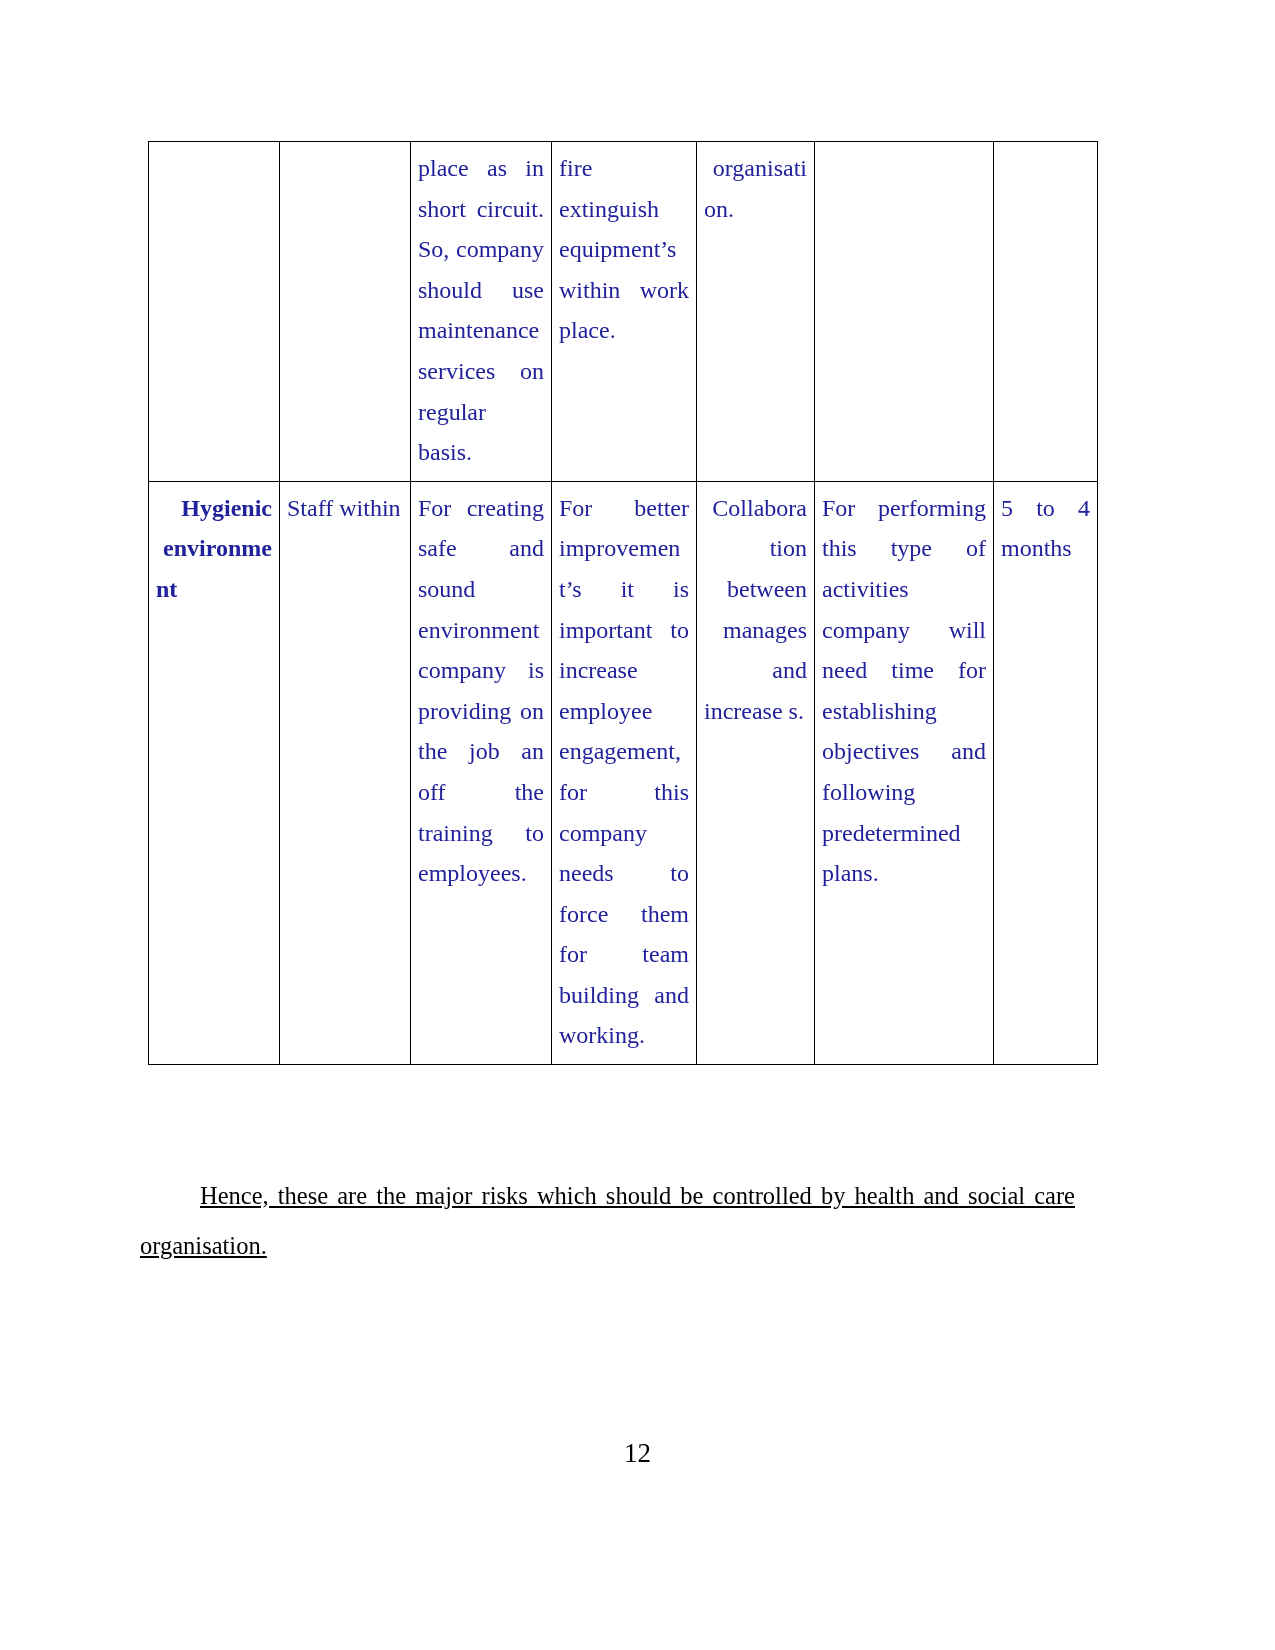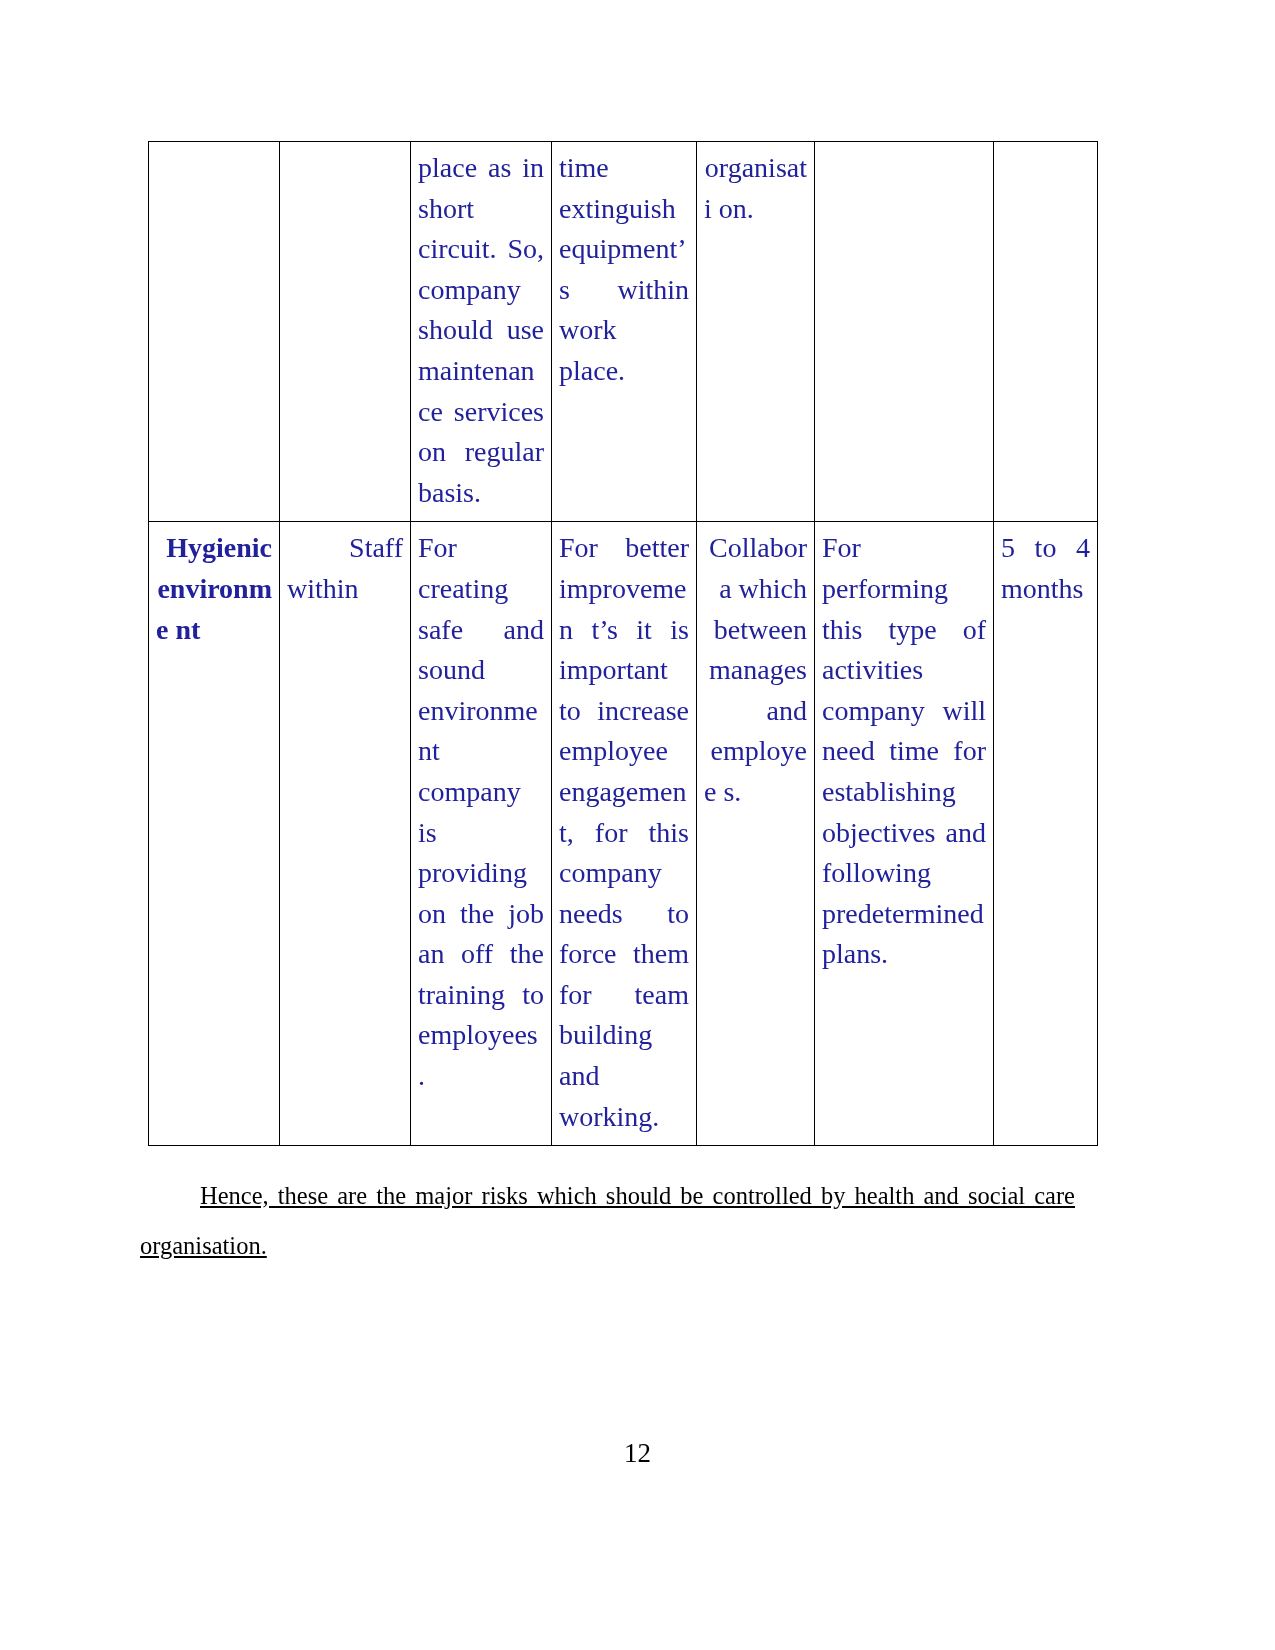--- a/index.html
+++ b/index.html
@@ -30,21 +30,21 @@
     top: 141px;
     width: 949px;
     border-collapse: collapse;
     table-layout: fixed;
   }
   .risk-table td {
     border: 1.4px solid #000000;
     vertical-align: top;
     padding: 6px 7px 8px 7px;
     color: #21219c;
-    font-size: 28px;
+    font-size: 24px;
     line-height: 40.6px;
     text-align: justify;
     text-justify: inter-word;
     word-break: break-word;
     hyphens: none;
   }
   
   .risk-table td .just {
     display: block;
     text-align: justify;
@@ -115,21 +115,21 @@
         <td class="bold-head">
             <span class="just"></span>
           </td>
         <td>
             <span class="just"></span>
           </td>
         <td>
             <span class="just">place as in short circuit. So, company should use maintenance services on regular basis.</span>
           </td>
         <td>
-            <span class="just">time extinguish equipment’s within work place.</span>
+            <span class="just">fire extinguish equipment’s within work place.</span>
           </td>
         <td>
             <span class="left">organisati on.</span>
           </td>
         <td>
             <span class="just"></span>
           </td>
         <td>
             <span class="just"></span>
           </td>
@@ -141,21 +141,21 @@
         <td>
             <span class="left">Staff within</span>
           </td>
         <td>
             <span class="just">For creating safe and sound environment company is providing on the job an off the training to employees.</span>
           </td>
         <td>
             <span class="just">For better improvemen t’s it is important to increase employee engagement, for this company needs to force them for team building and working.</span>
           </td>
         <td>
-            <span class="left">Collabora which between manages and employee s.</span>
+            <span class="left">Collabora tion between manages and increase s.</span>
           </td>
         <td>
             <span class="just">For performing this type of activities company will need time for establishing objectives and following predetermined plans.</span>
           </td>
         <td>
             <span class="just">5 to 4 months</span>
           </td>
       </tr>
     </tbody>
   </table>

